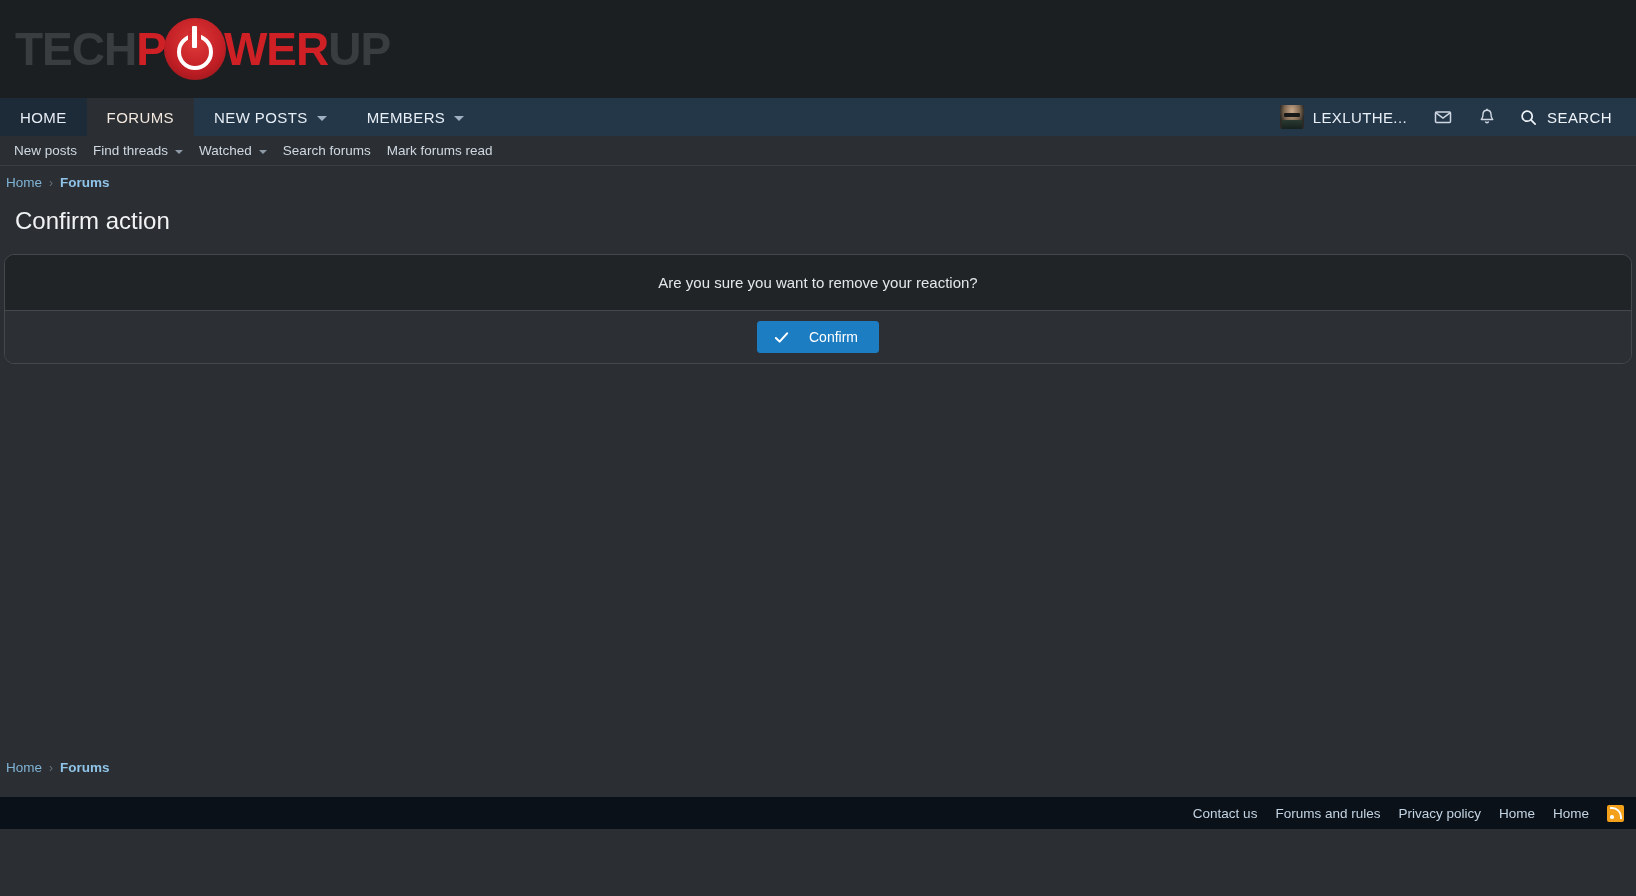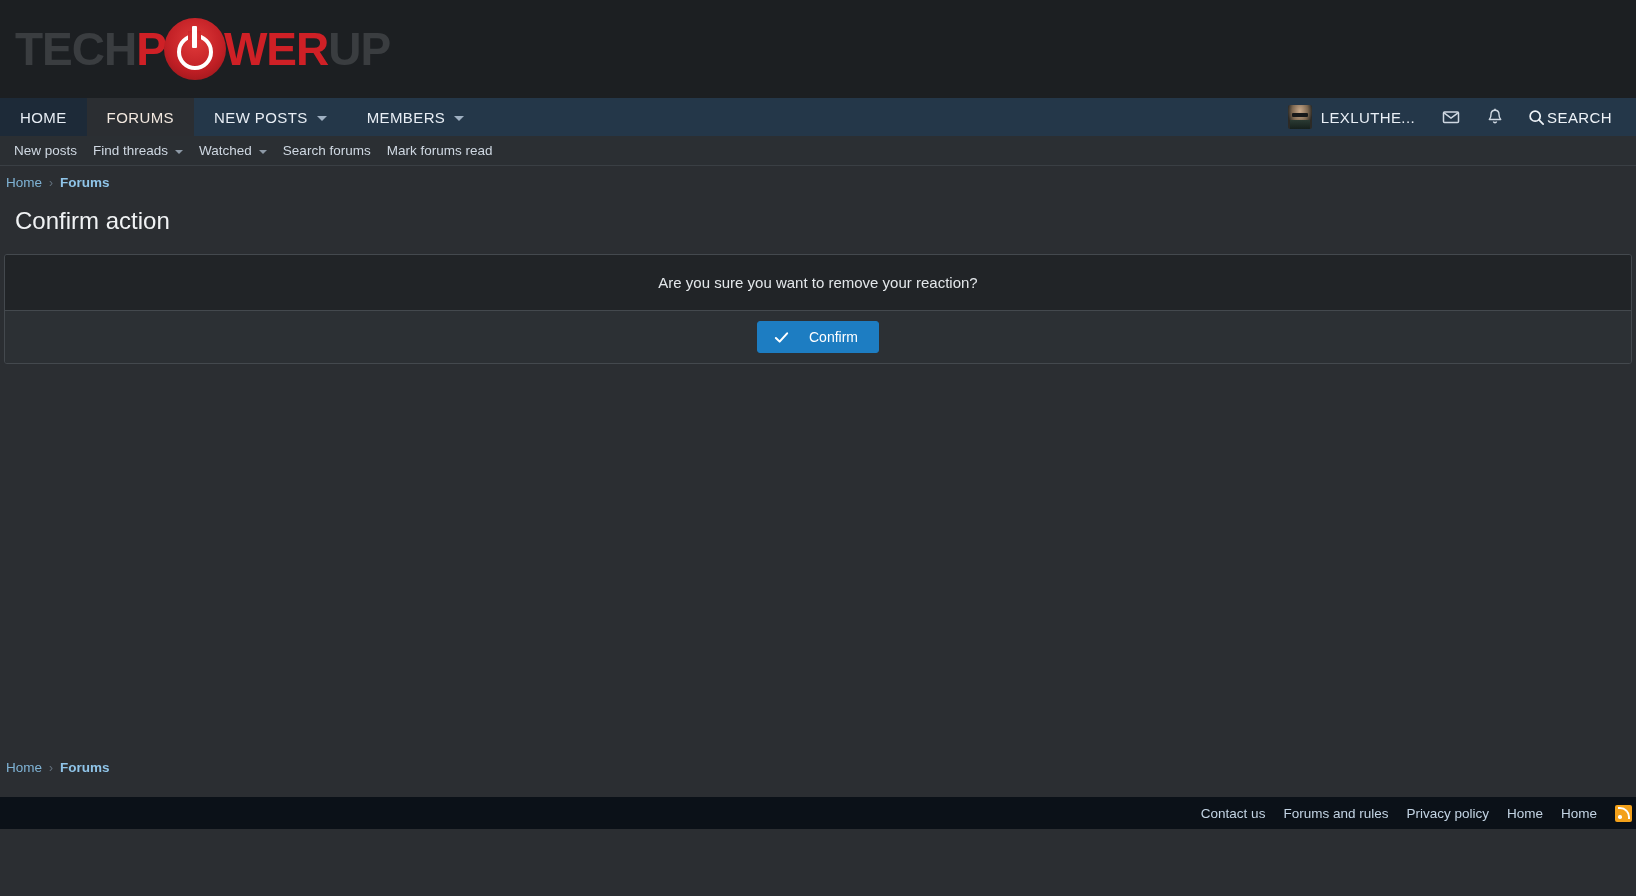--- a/index.html
+++ b/index.html
@@ -115,21 +115,21 @@
     content: ""; position: absolute;
     left: 2px; bottom: 0; width: 20px; height: 9px;
     background: linear-gradient(#2a3a33, #16201c);
   }
   .nav-icon-btn {
     width: 44px; height: 38px;
     display: flex; align-items: center; justify-content: center;
     cursor: pointer;
   }
   .search-btn {
-    display: flex; align-items: center; gap: 1px;
+    display: flex; align-items: center; gap: 9px;
     padding: 0 14px 0 10px; height: 38px;
     color: #eef3f8; font-size: 15px; letter-spacing: .4px;
     text-transform: uppercase; cursor: pointer;
   }
 
   
   .sub-nav {
     height: 30px;
     background: #2b2f33;
     border-bottom: 1px solid #3a3f44;
@@ -166,21 +166,21 @@
     font-size: 24px;
     font-weight: normal;
     padding: 2px 0 10px 6px;
     margin: 9px;
   }
 
   
   .block {
     margin: 0 4px;
     border: 1px solid #44494e;
-    border-radius: 3px;
+    border-radius: 10px;
     overflow: hidden;
   }
   .block-body {
     background: #212427;
     padding: 19px 16px;
     text-align: center;
     color: #e3e7ea;
     font-size: 15px;
   }
   .block-footer {
@@ -207,21 +207,21 @@
 
   
   .breadcrumb.bottom { padding: 0 0 0 6px; position: absolute; left: 0; top: 760px; }
 
   
   .footer-links-bar {
     position: absolute; left: 0; right: 0; top: 797px;
     height: 32px;
     background: #0b1118;
     display: flex; align-items: center; justify-content: flex-end;
-    padding-right: 4px; gap: 18px;
+    padding-right: 12px; gap: 18px;
   }
   .footer-link {
     color: #c3d4e4; font-size: 13.5px; cursor: pointer; white-space: nowrap;
   }
   .rss-icon {
     width: 17px; height: 17px;
     background: #f3a11a;
     border-radius: 2px;
     position: relative;
     cursor: pointer;

